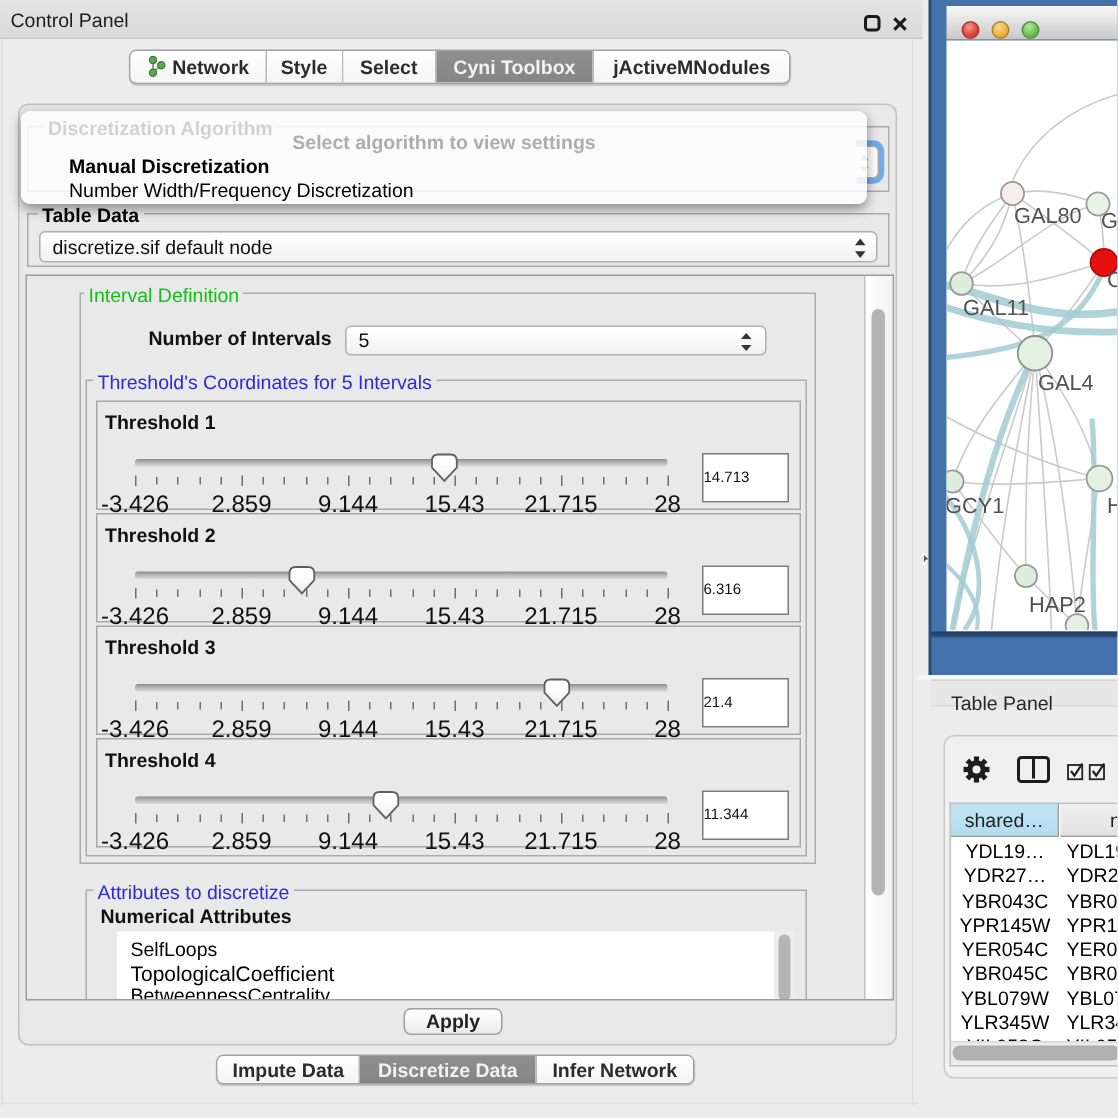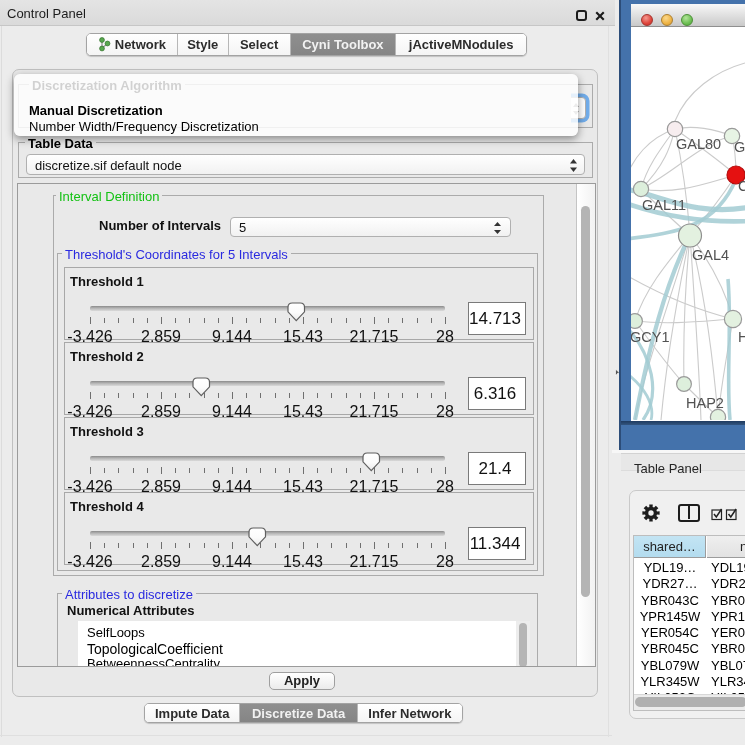--- a/index.html
+++ b/index.html
@@ -25,26 +25,26 @@
 .tb-label { position:absolute; font-size:13px; background:#e9e9e9; padding:0 3px; white-space:nowrap; }
 
 .combo { position:absolute; background:linear-gradient(#ffffff,#f1f1f1); border:1px solid #b0b0b0; border-radius:4px; font-size:13px; color:#111; }
 .combo .tx { position:absolute; left:8px; top:50%; transform:translateY(-50%); white-space:nowrap; }
 
 #scrollpane { left:17px; top:183px; width:579px; height:484px; border:1px solid #9b9b9b; background:#e9e9e9; overflow:hidden; }
 
 .track { position:absolute; height:5px; border-radius:2px; background:linear-gradient(#8a8a8a 0%,#b5b5b5 45%,#dadada 100%); }
 .tick { position:absolute; width:1px; background:#6f6f6f; }
 .tlabel { position:absolute; font-size:16px; font-weight:normal; color:#111; transform:translateX(-50%); white-space:nowrap; }
-.vbox { position:absolute; left:468px; width:58px; height:33px; background:#fff; border:1px solid #7a7a7a; font-size:17px; color:#111; text-align:center; line-height:31px; padding-right:4px; }
+.vbox { position:absolute; left:468px; width:58px; height:33px; background:#fff; border:1px solid #7a7a7a; font-size:10px; color:#111; text-align:left; line-height:31px; padding-right:4px; }
 .thpanel { position:absolute; left:63px; width:470px; height:73px; border:1px solid #a8a8a8; }
 .thpanel .lab { position:absolute; left:5px; top:6px; font-size:13px; font-weight:bold; color:#111; }
 
 #popup { left:14px; top:74px; width:564px; height:62px; background:rgba(255,255,255,0.82); border-radius:6px; box-shadow:0 3px 8px rgba(0,0,0,0.42); }
-#popup .it { position:absolute; left:15px; font-size:13px; color:#000; white-space:nowrap; }
+#popup .it { position:absolute; left:32px; font-size:13px; color:#000; white-space:nowrap; }
 
 #applybtn { left:269px; top:672px; width:66px; height:18px; background:linear-gradient(#ffffff,#ebebeb); border:1px solid #9f9f9f; border-radius:5px; font-size:13px; font-weight:bold; color:#222; text-align:center; line-height:16px; }
 
 #netwin { left:620px; top:0; width:125px; height:450px; background:#4472ab; }
 #nettitle { left:631px; top:4px; width:114px; height:23px; background:linear-gradient(#f8f8f8,#c9c9c9); border-bottom:1px solid #8f8f8f; }
 .light { position:absolute; top:10px; width:12px; height:12px; border-radius:50%; }
 #canvas { left:631px; top:27px; width:114px; height:394px; background:#fff; overflow:hidden; }
 
 #tpbar { left:621px; top:453px; width:124px; height:18px; background:#e7e7e7; border-top:1px solid #d2d2d2; border-bottom:1px solid #dcdcdc; }
 #tpanel { left:629px; top:490px; width:130px; height:229px; background:#f0f0f0; border:1px solid #c9c9c9; border-radius:7px; }
@@ -328,20 +328,21 @@
 
   <div class="abs" id="applybtn">Apply</div>
 
   <div class="abs seg" id="tabs2">
     <div class="s" style="width:96px">Impute Data</div>
     <div class="s dark" style="width:118px">Discretize Data</div>
     <div class="s" style="width:105px">Infer Network</div>
   </div>
 
   <div class="abs" id="popup">
+    <div style="position:absolute; left:0; top:13px; width:564px; text-align:center; font-size:13px; font-weight:bold; color:#adadad;">Select algorithm to view settings</div>
     <div class="it" style="top:29px; font-weight:bold;">Manual Discretization</div>
     <div class="it" style="top:45px;">Number Width/Frequency Discretization</div>
   </div>
   <div class="abs" style="left:1px; top:26px; width:1px; height:711px; background:#dcdcdc;"></div>
   <div class="abs" style="left:0px; top:735px; width:612px; height:1px; background:#dfdfdf;"></div>
 
   <svg class="abs" style="left:614px; top:368px;" width="7" height="9" viewBox="0 0 7 9">
       <path d="M1.5 8 L1.5 1 L6 5.3 L3.6 5.3 Z" fill="#555" stroke="#fff" stroke-width="0.7"></path>
     </svg>
 

